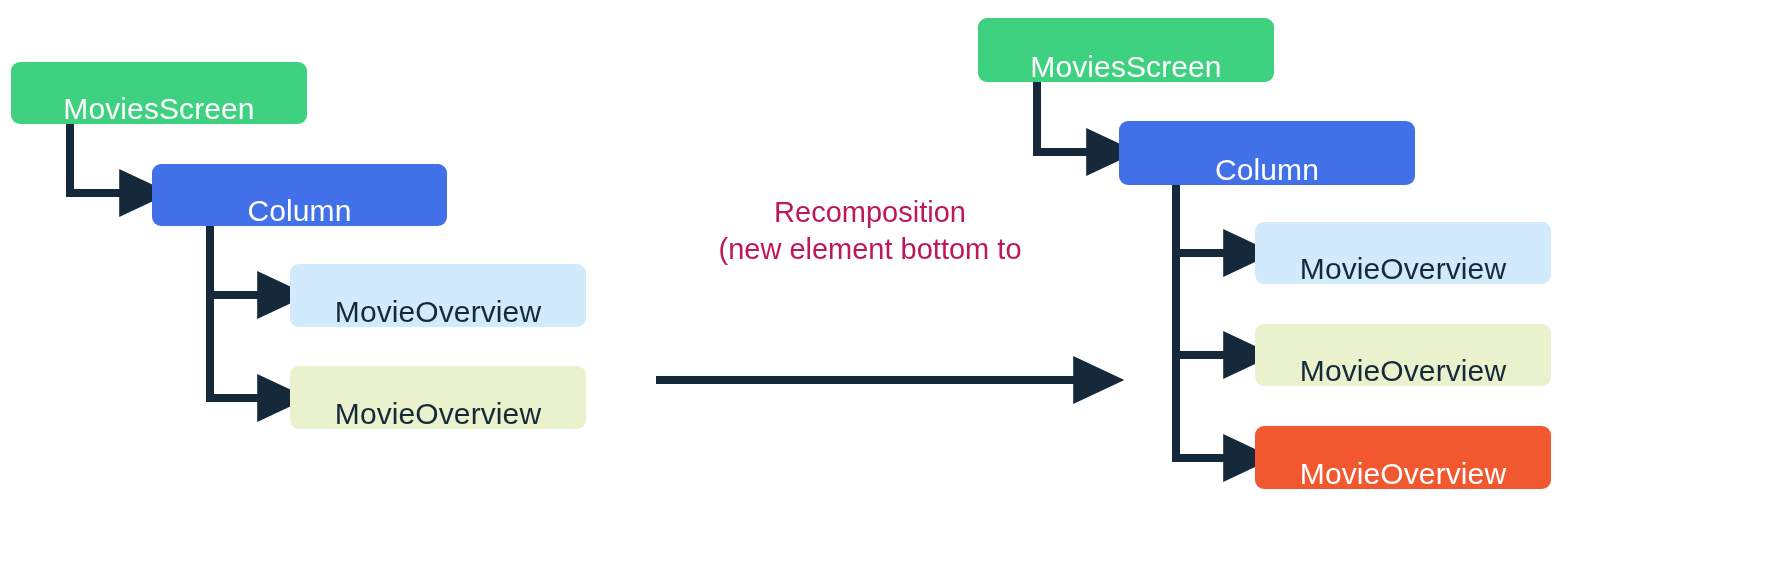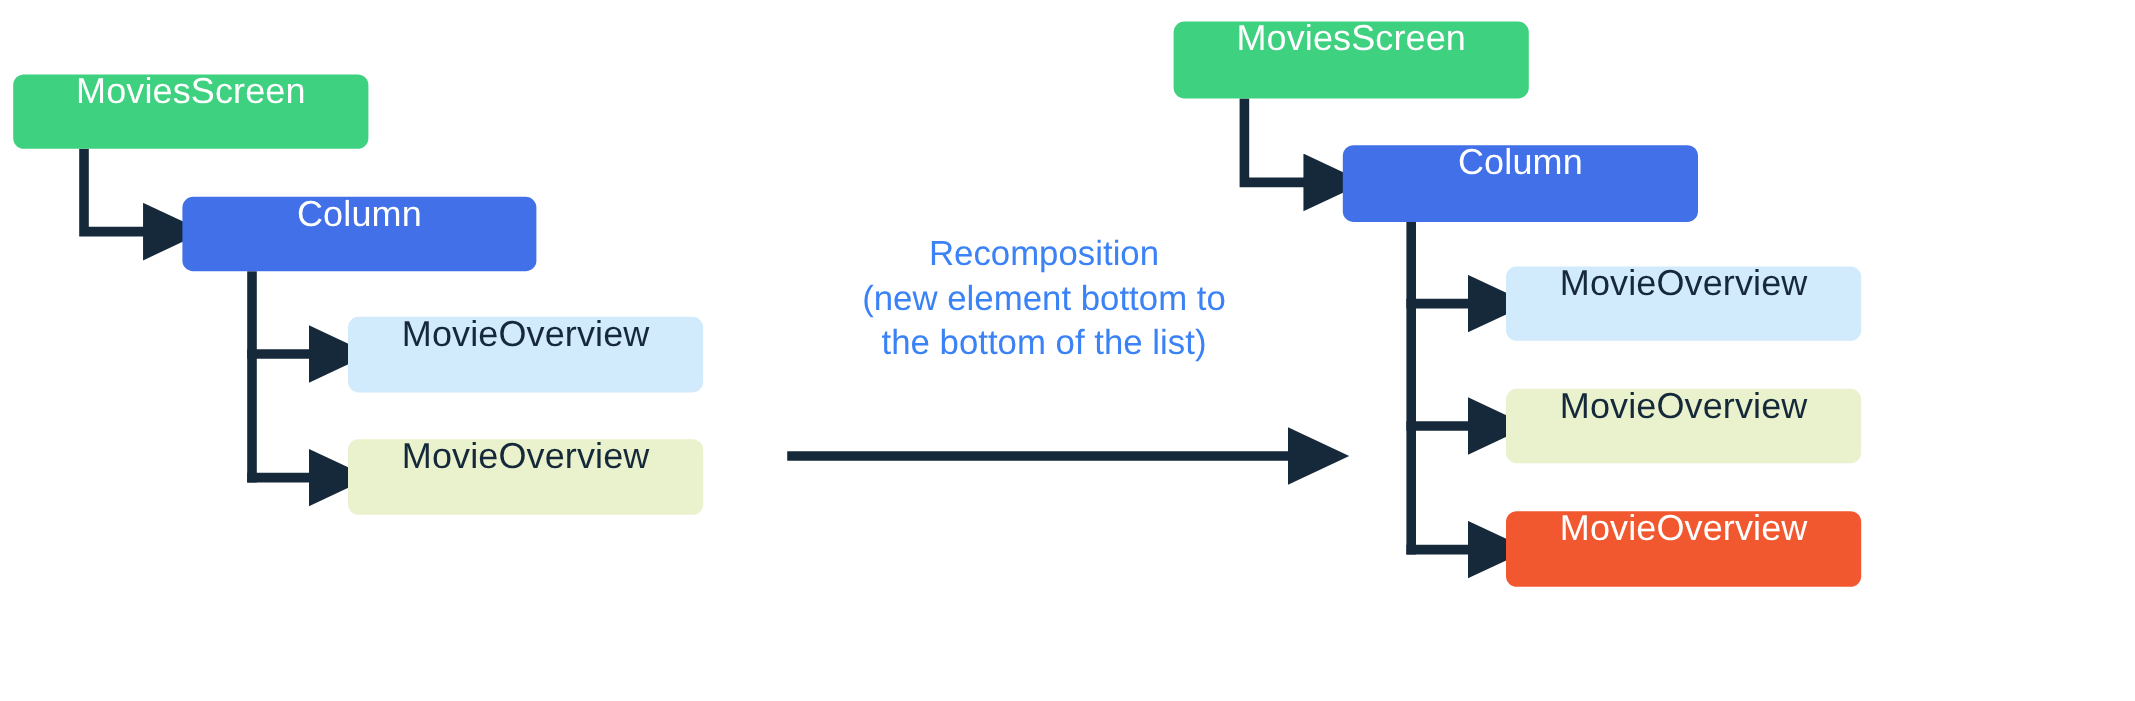--- a/index.html
+++ b/index.html
@@ -15,21 +15,21 @@
     position: relative;
     width: 1779px;
     height: 584px;
     background: #ffffff;
     overflow: hidden;
   }
   .node {
     position: absolute;
     box-sizing: border-box;
     display: flex;
-    align-items: flex-start;
+    align-items: flex-end;
     justify-content: center;
     border-radius: 9px;
     font-size: 30px;
     line-height: 1;
     letter-spacing: 0.1px;
     white-space: nowrap;
   }
   .node-label {
     display: block;
   }
@@ -95,24 +95,23 @@
   <div class="node" style="left: 152px; top: 164px; width: 295px; height: 62px; background: rgb(66, 112, 232); color: rgb(255, 255, 255);">
     <span class="node-label">Column</span>
   </div>
   <div class="node" style="left: 290px; top: 264px; width: 296px; height: 63px; background: rgb(209, 234, 252); color: rgb(22, 41, 58);">
     <span class="node-label">MovieOverview</span>
   </div>
   <div class="node" style="left: 290px; top: 366px; width: 296px; height: 63px; background: rgb(233, 242, 205); color: rgb(22, 41, 58);">
     <span class="node-label">MovieOverview</span>
   </div>
 
-  <div class="transition-text" style="left: 661px; top: 194px; width: 418px; color: #3b82f6;">
+  <div class="transition-text" style="left: 661px; top: 194px; width: 418px; color: #be185d;">
     <span class="tline">Recomposition</span>
     <span class="tline">(new element bottom to</span>
-    <span class="tline">the bottom of the list)</span>
   </div>
 
   <div class="node" style="left: 978px; top: 18px; width: 296px; height: 64px; background: rgb(62, 209, 127); color: rgb(255, 255, 255);">
     <span class="node-label">MoviesScreen</span>
   </div>
   <div class="node" style="left: 1119px; top: 121px; width: 296px; height: 64px; background: rgb(66, 112, 232); color: rgb(255, 255, 255);">
     <span class="node-label">Column</span>
   </div>
   <div class="node" style="left: 1255px; top: 222px; width: 296px; height: 62px; background: rgb(209, 234, 252); color: rgb(22, 41, 58);">
     <span class="node-label">MovieOverview</span>

